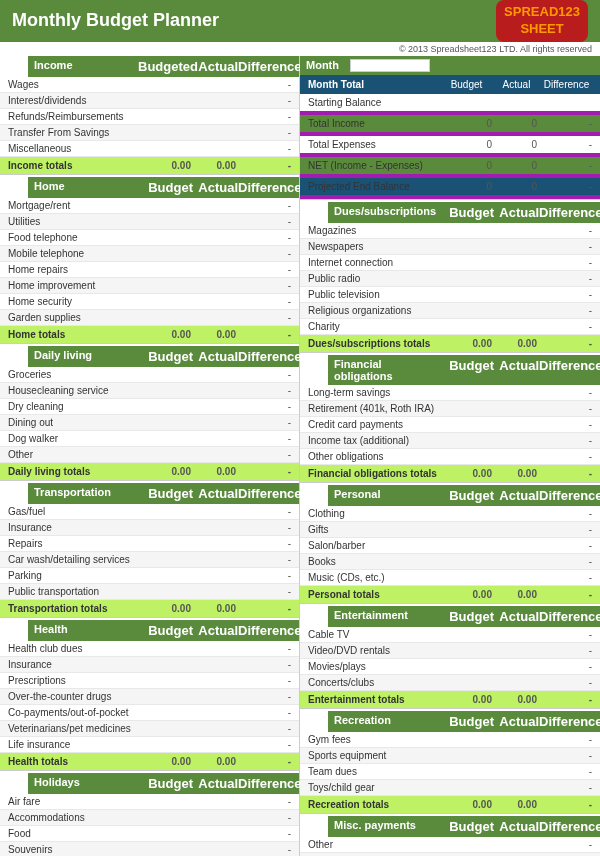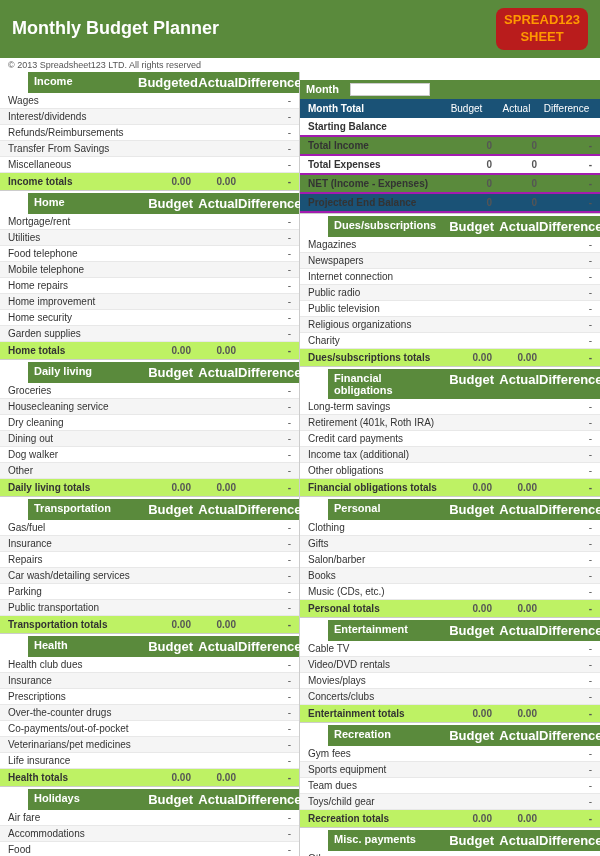--- a/index.html
+++ b/index.html
@@ -6,21 +6,21 @@
     body {
       font-family: Arial, sans-serif;
       font-size: 11px;
       background: #fff;
       width: 600px;
       min-height: 856px;
     }
     .header {
       background: #5a8a3c;
       color: white;
-      padding: 8px 12px;
+      padding: 0 12px;
       display: flex;
       align-items: center;
       justify-content: space-between;
     }
     .header-title {
       font-size: 18px;
       font-weight: bold;
       color: white;
     }
     .logo {
@@ -28,20 +28,21 @@
       color: white;
       font-size: 13px;
       font-weight: bold;
       padding: 4px 8px;
       border-radius: 8px;
       text-align: center;
       line-height: 1.3;
     }
     .logo span { color: #f90; }
     .copyright {
+      text-align: right;
       font-size: 9px;
       color: #555;
       padding: 2px 8px;
       background: #fff;
     }
     .main {
       display: flex;
       gap: 0;
     }
     .col-left {
@@ -113,35 +114,33 @@
     
     .month-panel {
       background: #5a8a3c;
       color: white;
       padding: 3px 6px;
       font-weight: bold;
       font-size: 11px;
     }
     .month-section {
       border-bottom: 1px solid #ccc;
-      margin-top: 8px;
     }
     .month-total-header {
       background: #1a5276;
       color: white;
       display: grid;
       grid-template-columns: 1fr 55px 45px 55px;
       padding: 3px 6px;
     }
     .month-total-row {
       display: grid;
       grid-template-columns: 1fr 55px 45px 55px;
       padding: 2px 6px;
-      border-bottom: 2px solid #a21caf;
-      font-weight: bold;
+      border-bottom: 4px solid #a21caf;
     }
     .month-total-row.bold-row {
       background: #5a8a3c;
       color: white;
     }
     .month-total-row.projected {
       background: #1a5276;
       color: white;
     }
     .month-total-row .cell {

